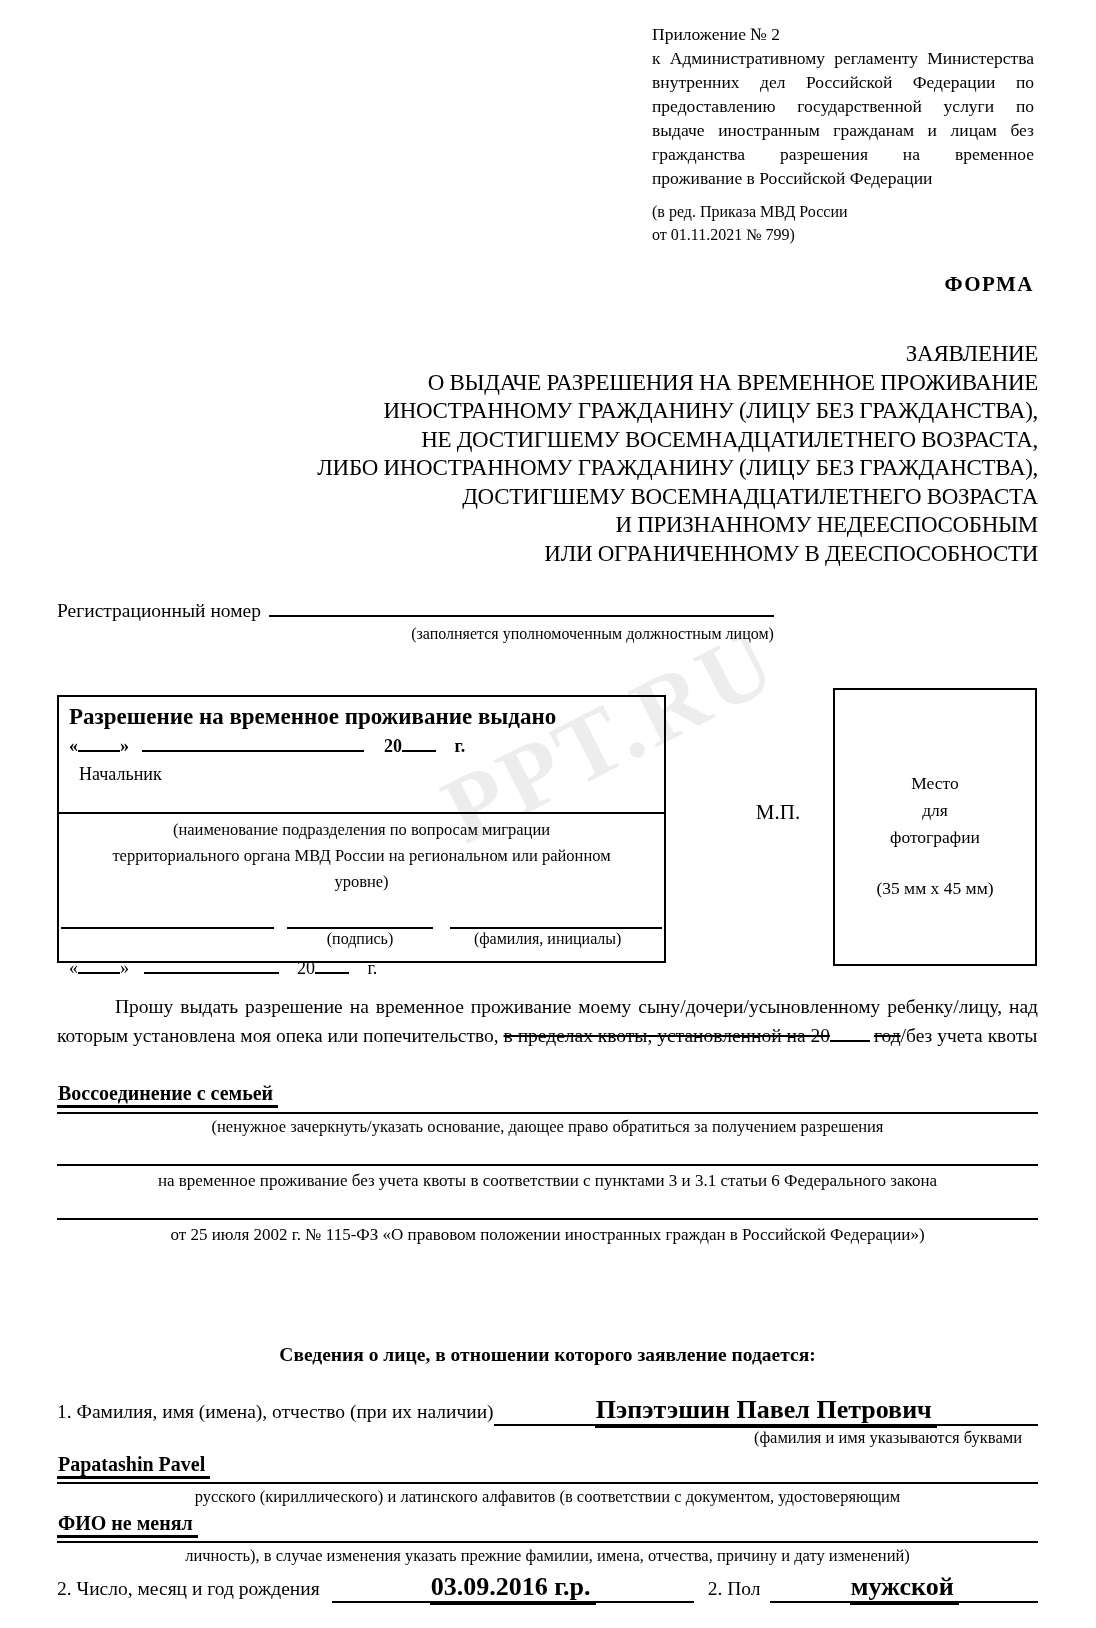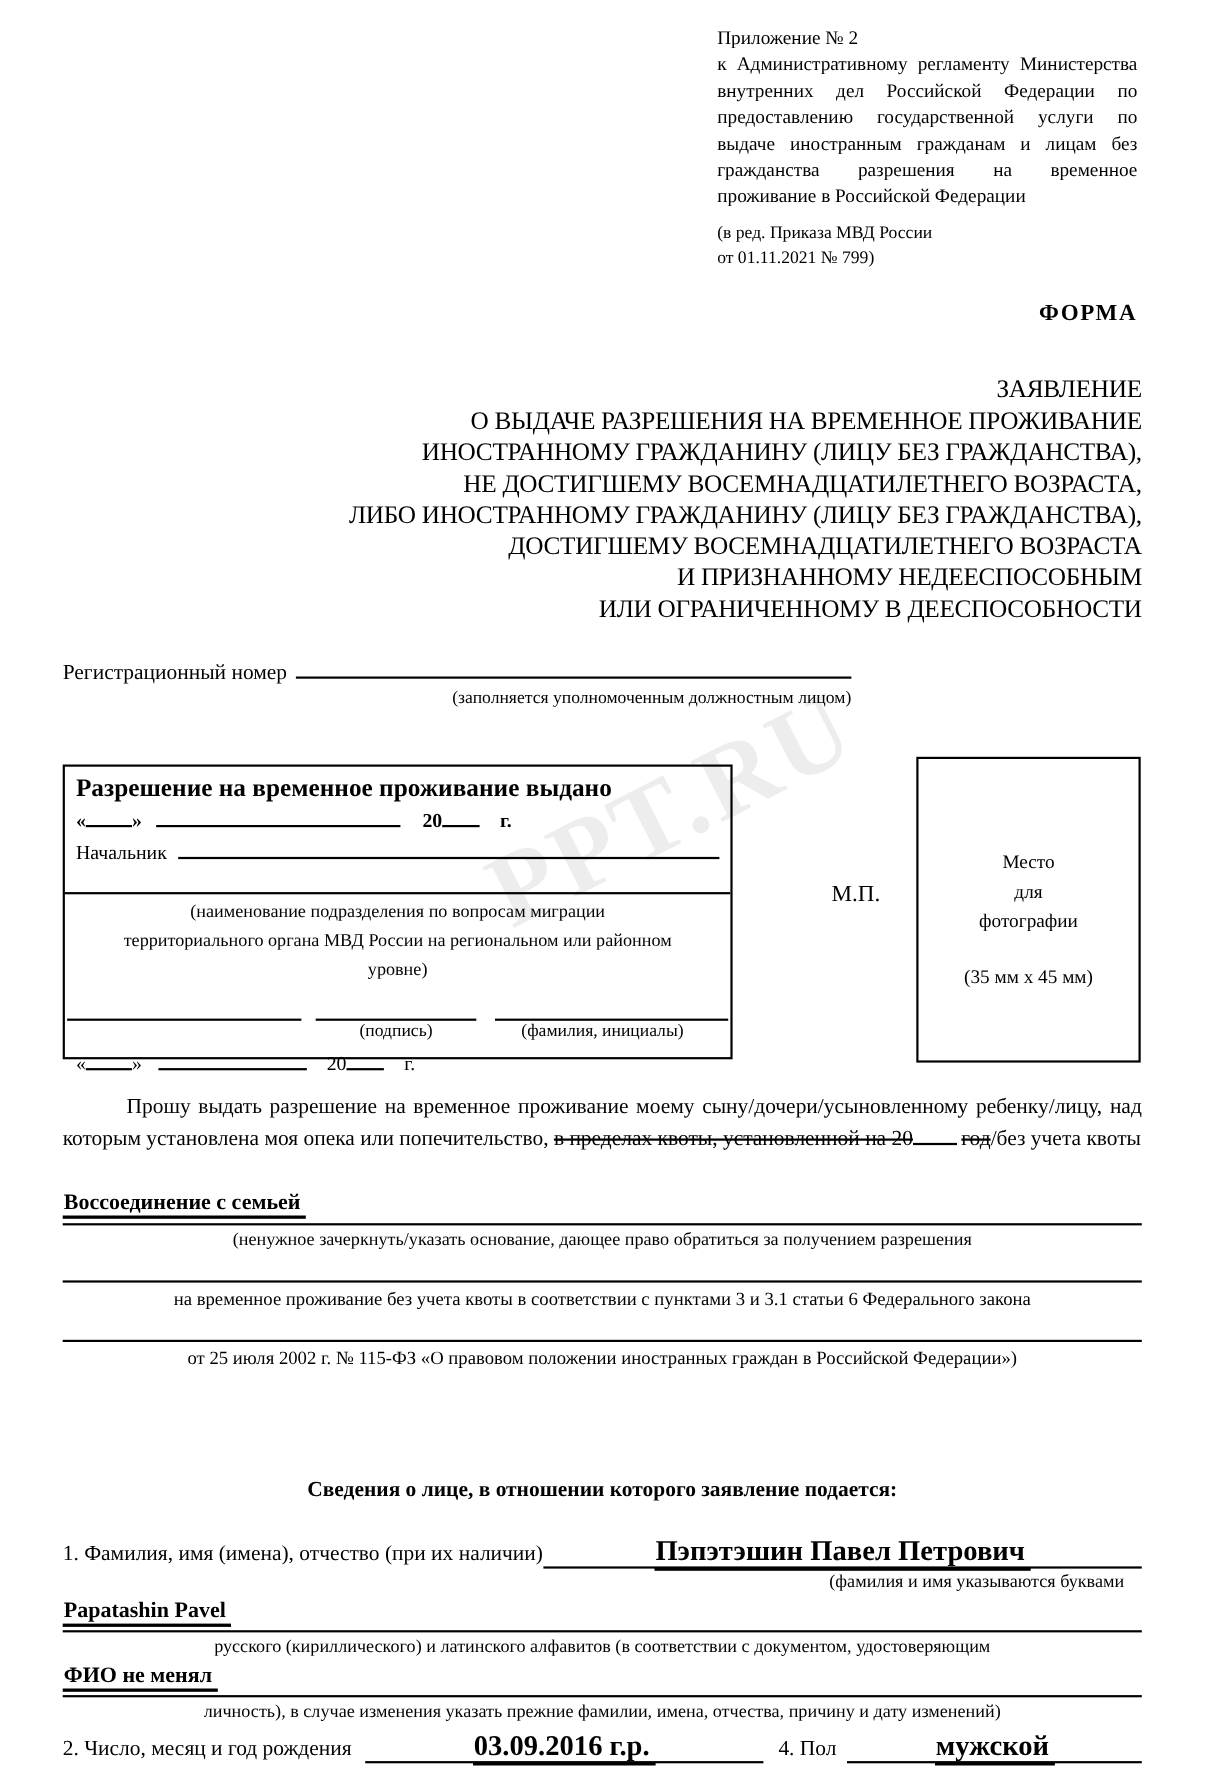--- a/index.html
+++ b/index.html
@@ -22,21 +22,21 @@
   .regnum{position:absolute;left:57px;top:600px;width:981px;font-size:19.5px;}
   .u{display:inline-block;border-bottom:2px solid #000;height:15px;vertical-align:baseline;}
   .regnum-line{width:505px;margin-left:8px;}
   .regnum-caption{margin-left:283px;width:505px;text-align:center;font-size:16px;margin-top:3px;}
   
   .permit-box{position:absolute;left:57px;top:695px;width:609px;height:268px;
               border:2px solid #000;box-sizing:border-box;font-size:18px;}
   .pb-title{margin:7px 10px 0;font-size:23px;font-weight:bold;}
   .pb-date{margin:5px 10px 0;font-weight:bold;}
   .pb-date .u{border-bottom-width:2px;}
-  .pb-chief{margin:7px 10px 0;display:flex;align-items:baseline;}
+  .pb-chief{margin:7px 10px 0;display:flex;align-items:baseline;flex-direction:column;}
   .pb-chief .u{flex:1;margin-left:10px;}
   .pb-blank{margin-top:25px;border-bottom:2px solid #000;height:0;}
   .pb-caption{width:500px;margin:3px auto 0;text-align:center;font-size:16.5px;line-height:26px;}
   .pb-sig{margin:17px 2px 0;display:flex;}
   .pb-sig .s1{width:213px;}.pb-sig .s2{width:147px;margin-left:13px;}.pb-sig .s3{width:212px;margin-left:17px;}
   .pb-sig-labels{display:flex;font-size:16px;margin:1px 2px 0;}
   .pb-sig-labels .l1{width:226px;}.pb-sig-labels .l2{width:147px;text-align:center;}
   .pb-sig-labels .l3{width:229px;text-align:center;}
   .pb-date2{margin:9px 10px 0;}
   
@@ -176,18 +176,18 @@
       <span class="fill">Papatashin Pavel</span>
     </div>
     <div class="cap">русского (кириллического) и латинского алфавитов (в соответствии с документом, удостоверяющим</div>
     <div class="f-cell-left">
       <span class="fill">ФИО не менял</span>
     </div>
     <div class="cap">личность), в случае изменения указать прежние фамилии, имена, отчества, причину и дату изменений)</div>
     <div class="row23">
       <span class="f-label">2. Число, месяц и год рождения</span>
       <span class="f-cell cell-dob"><span class="fill">03.09.2016 г.р.</span></span>
-      <span class="f-label label-sex">4. Пол</span>
+      <span class="f-label label-sex">2. Пол</span>
       <span class="f-cell cell-sex"><span class="fill">мужской</span></span>
     </div>
   </div>
 
 </div>
 
 </body></html>

